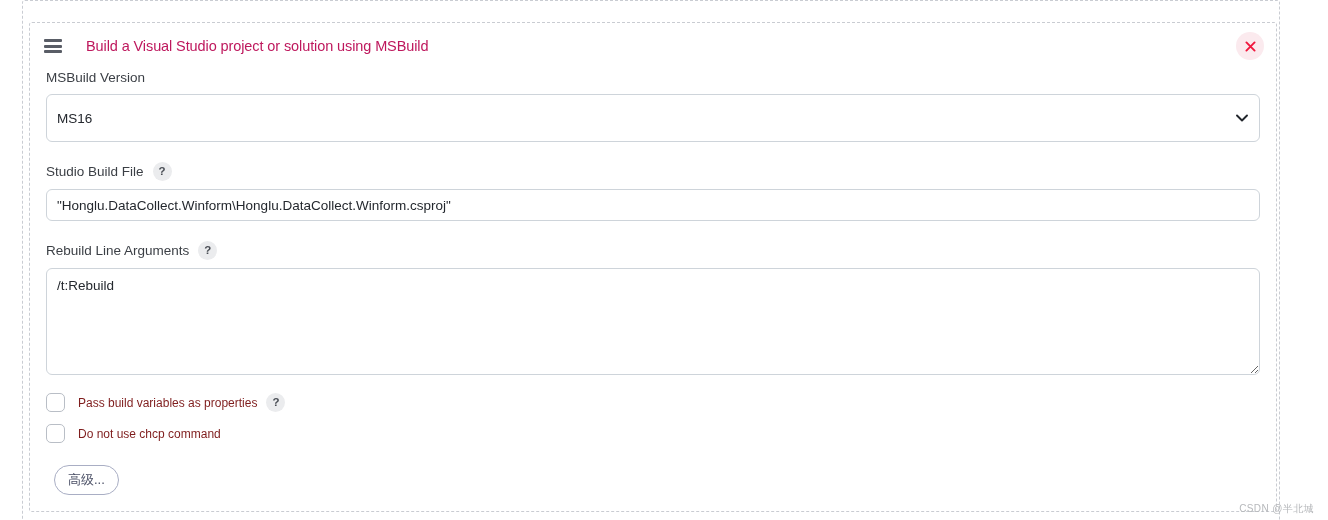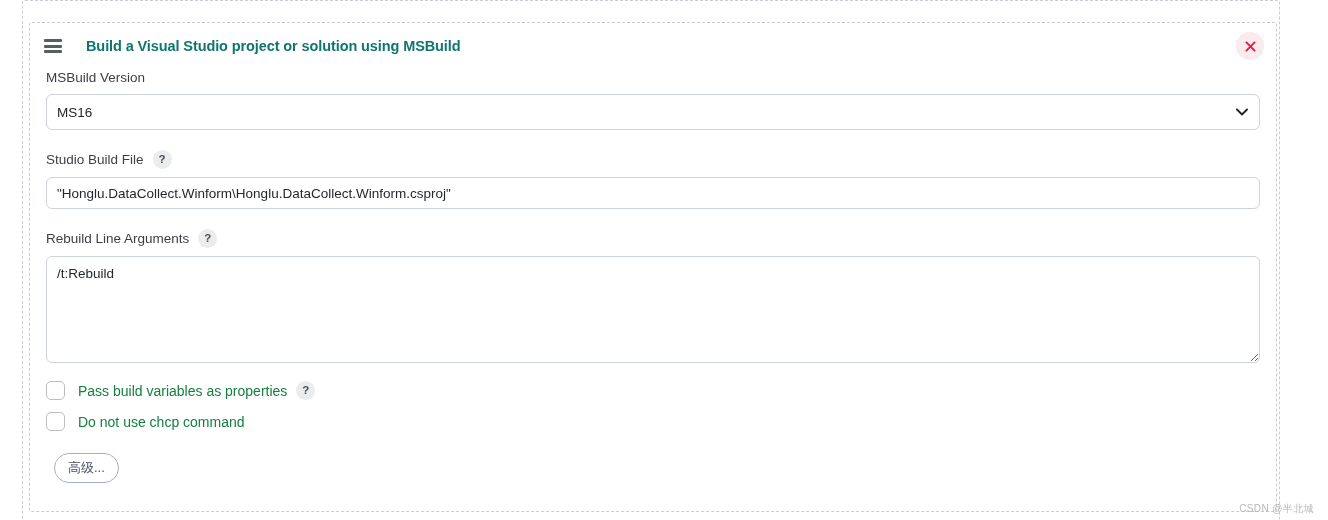--- a/index.html
+++ b/index.html
@@ -60,22 +60,22 @@
   .drag-handle span {
     display: block;
     height: 3px;
     width: 100%;
     background: #595d66;
     border-radius: 1px;
   }
   .card-title {
     margin-left: 24px;
     font-size: 14.5px;
-    font-weight: bold;
-    color: #0f766e;
+    font-weight: normal;
+    color: #be185d;
     letter-spacing: -0.1px;
     white-space: nowrap;
     text-align: center;
   }
   .close-btn {
     position: absolute;
     right: 12px;
     top: 9px;
     width: 28px;
     height: 28px;
@@ -126,21 +126,21 @@
     width: 100%;
     font-family: "Liberation Sans", "DejaVu Sans", sans-serif;
     font-size: 13.5px;
     color: #24282e;
     background: #ffffff;
     border: 1px solid #ced4da;
     border-radius: 6px;
     outline: none;
   }
   select.control {
-    height: 36px;
+    height: 48px;
     padding: 0 30px 0 10px;
     -webkit-appearance: none;
     appearance: none;
     cursor: pointer;
   }
   .select-wrap { position: relative; }
   .select-chevron {
     position: absolute;
     right: 12px;
     top: 50%;
@@ -174,22 +174,22 @@
     border-radius: 5px;
     background: #fff;
     cursor: pointer;
     flex: none;
     -webkit-appearance: none;
     appearance: none;
     margin: 0;
   }
   .check-label {
     margin-left: 13px;
-    font-size: 14px;
-    color: #15803d;
+    font-size: 12px;
+    color: #7f1d1d;
     cursor: pointer;
     line-height: 18px;
   }
 
   
   .adv-btn {
     margin-top: 22px;
     margin-left: 8px;
     min-width: 64px;
     height: 30px;

